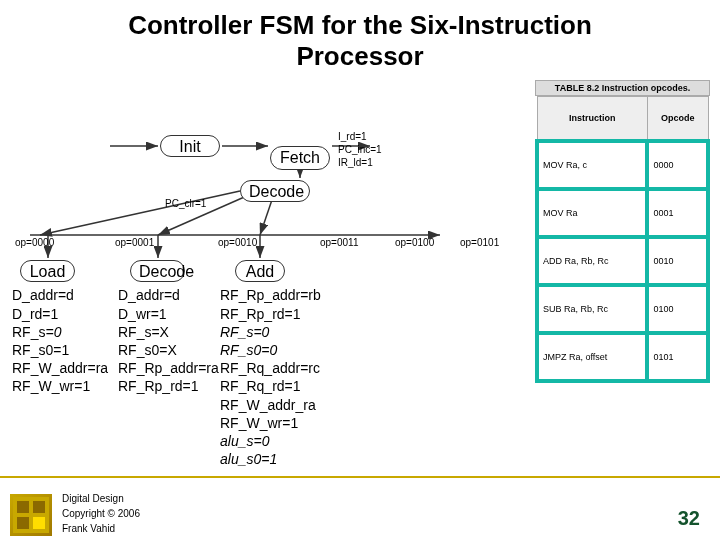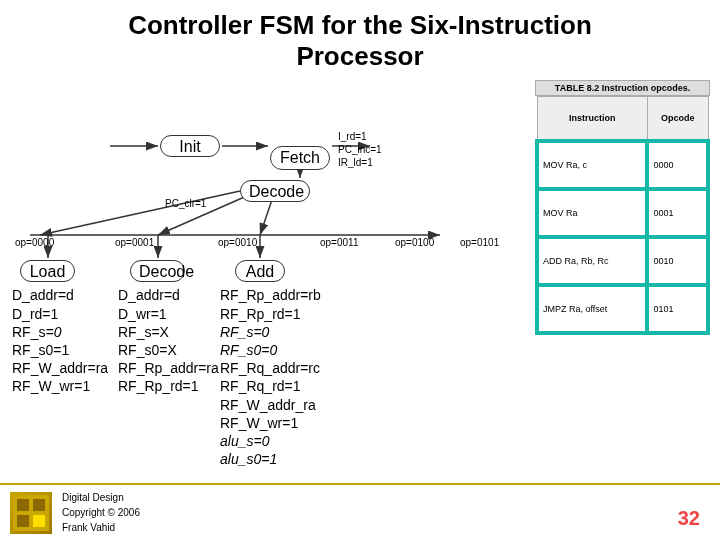--- a/index.html
+++ b/index.html
@@ -164,23 +164,23 @@
       border: 4px solid #14b8a6;
       padding: 17px 4px;
     }
 
     
     .bottom-bar {
       position: absolute;
       bottom: 0;
       left: 0;
       right: 0;
-      height: 57px;
+      height: 64px;
       display: flex;
-      align-items: center;
+      align-items: flex-end;
       border-top: 2px solid #c8a800;
       background: #fff;
       padding: 4px 10px;
     }
 
     .bottom-logo {
       width: 42px;
       height: 42px;
       background: linear-gradient(135deg, #c8a800, #a07800);
       margin-right: 10px;
@@ -195,21 +195,21 @@
       line-height: 1.5;
       color: #000;
     }
 
     .bottom-page-num {
       position: absolute;
       right: 20px;
       bottom: 10px;
       font-size: 20px;
       font-weight: bold;
-      color: #ef4444;
+      color: #14532d;
     }
 
   </style>
 </head>
 <body>
 
 <div class="page-title">
   <span>Controller FSM for the Six-Instruction</span><br>
   <span>Processor</span>
 </div>
@@ -324,20 +324,24 @@
           </tr>
           <tr>
             <td>MOV Ra</td>
             <td>0001</td>
           </tr>
           <tr>
             <td>ADD Ra, Rb, Rc</td>
             <td>0010</td>
           </tr>
           <tr>
+            <td>SUB Ra, Rb, Rc</td>
+            <td>0100</td>
+          </tr>
+          <tr>
             <td>JMPZ Ra, offset</td>
             <td>0101</td>
           </tr>
         </tbody>
     </table>
   </div>
 </div>
 
 <div style="position:absolute; right:2px; top:475px; font-size:16px; font-weight:bold;">
   <span></span>

